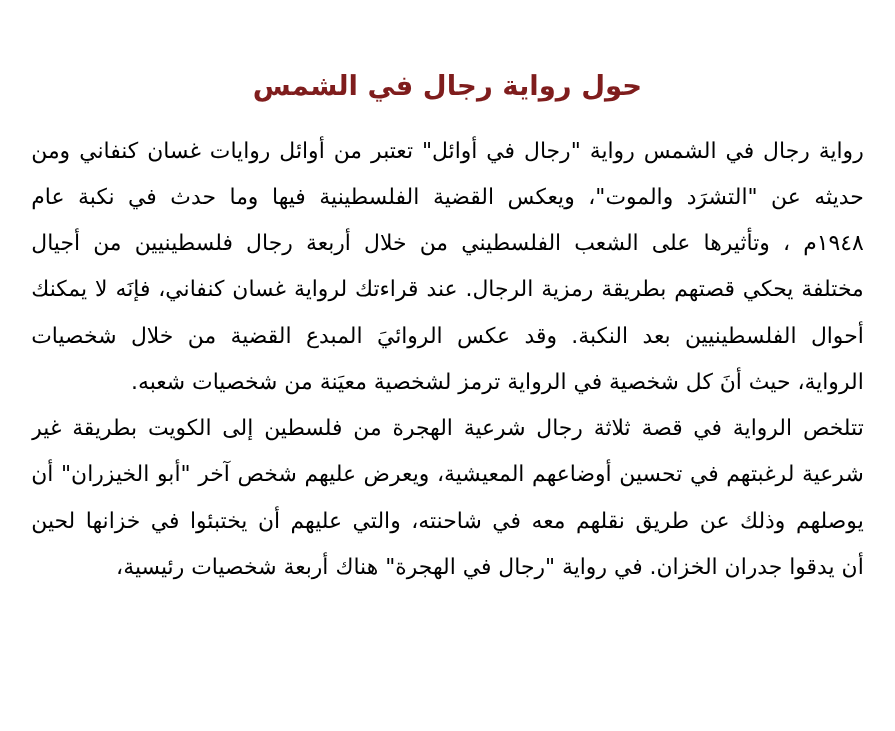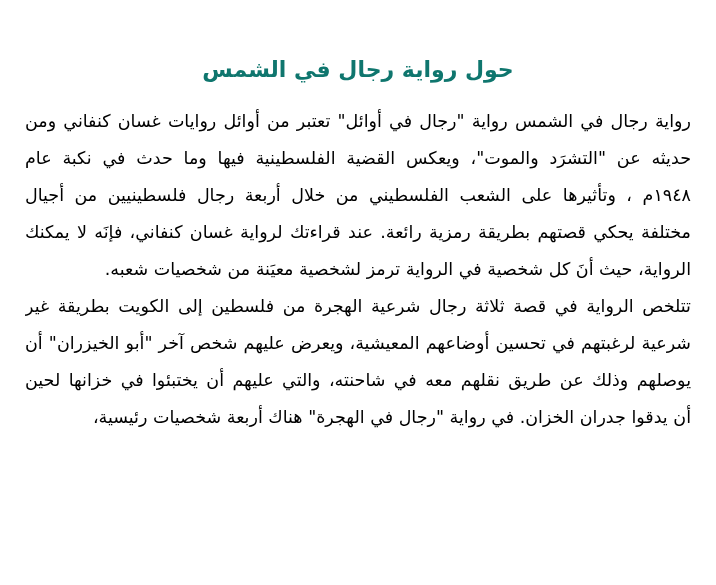--- a/index.html
+++ b/index.html
@@ -46,27 +46,28 @@
     color: #000000;
   }
   .line.para-end {
     text-align-last: right;
   }
 </style>
 </head>
 <body>
 
 <div class="page" style="background: rgb(255, 255, 255);">
-  <h1 class="doc-title" style="color: #0f766e;">حول رواية رجال في الشمس</h1>
+  <h1 class="doc-title" style="color: #7f1d1d;">حول رواية رجال في الشمس</h1>
   <div class="doc-body" style="color: rgb(0, 0, 0);">
       <div class="paragraph">
         <div class="line">رواية رجال في الشمس رواية "رجال في أوائل" تعتبر من أوائل روايات غسان كنفاني ومن</div>
         <div class="line">حديثه عن "التشرَد والموت"، ويعكس القضية الفلسطينية فيها وما حدث في نكبة عام</div>
         <div class="line">١٩٤٨م ، وتأثيرها على الشعب الفلسطيني من خلال أربعة رجال فلسطينيين من أجيال</div>
-        <div class="line">مختلفة يحكي قصتهم بطريقة رمزية رائعة. عند قراءتك لرواية غسان كنفاني، فإنَه لا يمكنك</div>
+        <div class="line">مختلفة يحكي قصتهم بطريقة رمزية الرجال. عند قراءتك لرواية غسان كنفاني، فإنَه لا يمكنك</div>
+        <div class="line">أحوال الفلسطينيين بعد النكبة. وقد عكس الروائيَ المبدع القضية من خلال شخصيات</div>
         <div class="line para-end">الرواية، حيث أنَ كل شخصية في الرواية ترمز لشخصية معيَنة من شخصيات شعبه.</div>
       </div>
       <div class="paragraph">
         <div class="line">تتلخص الرواية في قصة ثلاثة رجال شرعية الهجرة من فلسطين إلى الكويت بطريقة غير</div>
         <div class="line">شرعية لرغبتهم في تحسين أوضاعهم المعيشية، ويعرض عليهم شخص آخر "أبو الخيزران" أن</div>
         <div class="line">يوصلهم وذلك عن طريق نقلهم معه في شاحنته، والتي عليهم أن يختبئوا في خزانها لحين</div>
         <div class="line para-end">أن يدقوا جدران الخزان. في رواية "رجال في الهجرة" هناك أربعة شخصيات رئيسية،</div>
       </div>
     </div>
 </div>

